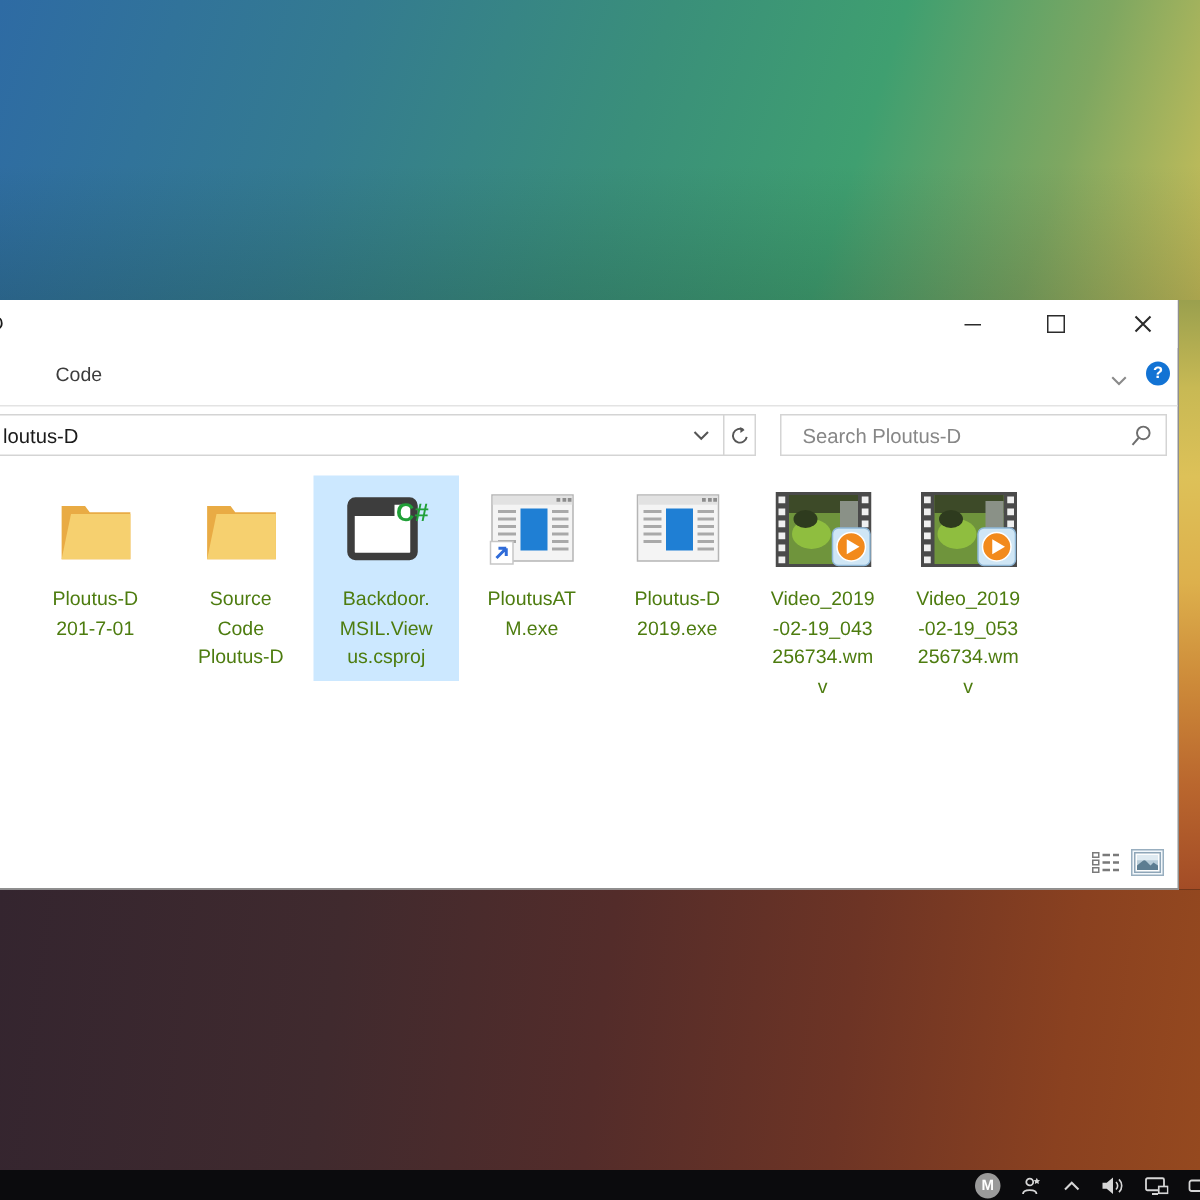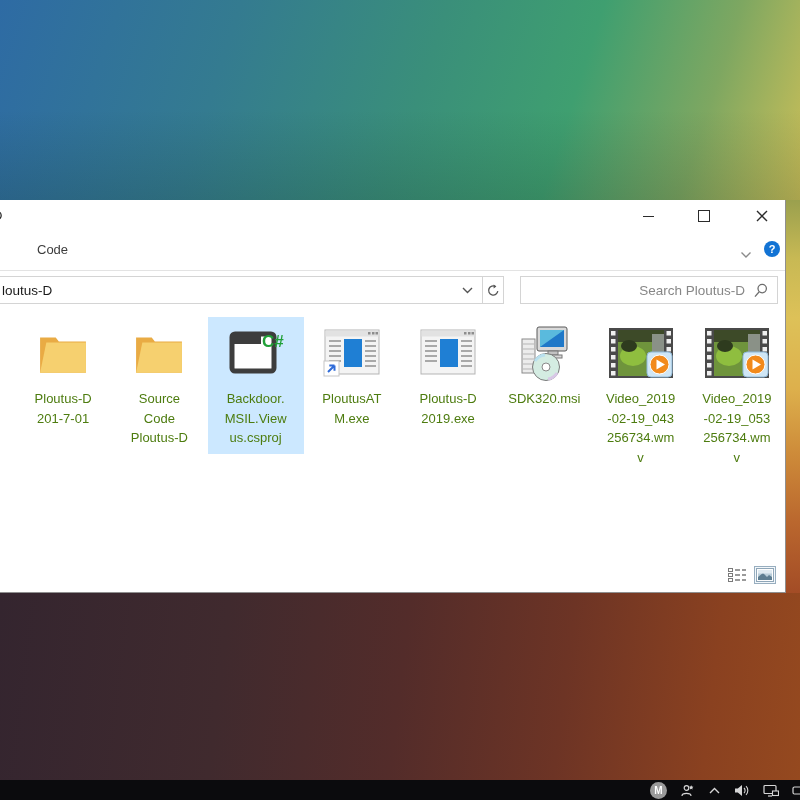--- a/index.html
+++ b/index.html
@@ -34,21 +34,21 @@
 
   .address-row{position:relative;height:38px;}
   .address-bar{position:absolute;left:-6px;top:5px;width:489px;height:28px;border:1px solid #d4d4d4;
     box-sizing:border-box;background:#fff;display:flex;align-items:center;}
   .address-text{padding-left:7px;font-size:13.5px;color:#1a1a1a;flex:1;white-space:nowrap;overflow:hidden;}
   .address-chevron{margin-right:9px;display:flex;align-items:center;}
   .refresh-btn{position:absolute;left:482px;top:5px;width:22px;height:28px;border:1px solid #d4d4d4;
     box-sizing:border-box;display:flex;align-items:center;justify-content:center;background:#fff;}
   .search-box{position:absolute;left:520px;top:5px;width:258px;height:28px;border:1px solid #d4d4d4;box-sizing:border-box;}
   .search-input{border:none;outline:none;width:100%;height:100%;box-sizing:border-box;
-    padding:0 32px 0 14px;font-size:13.5px;color:#1a1a1a;font-family:"Liberation Sans",sans-serif;background:transparent;text-align:right;}
+    padding:0 32px 0 14px;font-size:13.5px;color:#1a1a1a;font-family:"Liberation Sans",sans-serif;background:transparent;}
   .search-input::placeholder{color:#878787;opacity:1;}
   .search-glyph{position:absolute;right:9px;top:6px;}
 
   .content{position:relative;height:252px;display:flex;align-items:flex-start;padding:8px 0 0 15px;box-sizing:border-box;}
   .file-item{width:97px;display:flex;flex-direction:column;align-items:center;padding:3px 1px 6px;box-sizing:border-box;}
   .file-item.selected{background:#cce8ff;}
   .icon-box{height:66px;display:flex;align-items:center;justify-content:center;margin-bottom:3px;}
   .file-label{font-size:13px;line-height:19.5px;color:#4d7c0f;text-align:center;white-space:pre-line;word-break:break-word;}
 
   .statusbar{position:absolute;left:0;right:0;bottom:0;height:33px;}
@@ -218,40 +218,20 @@
               <rect x="42" y="32" width="11" height="2"></rect>
                 <rect x="42" y="37" width="11" height="2"></rect>
             </g>
             <rect x="21" y="11" width="18" height="28" fill="#1f7fd4"></rect>
           </svg>
         </div>
         <div class="file-label">Ploutus-D
 2019.exe</div>
       </div>
 
-      <div class="file-item">
-        <div class="icon-box">
-          <svg width="58" height="60" viewBox="0 0 58 60">
-            <rect x="7" y="16" width="13" height="34" fill="#ececec" stroke="#8a8a8a"></rect>
-            <g stroke="#b5b5b5">
-                <path d="M8 21h11M8 26h11M8 31h11M8 36h11M8 41h11M8 46h11"></path>
-              </g>
-            <rect x="22" y="4" width="30" height="24" rx="2" fill="#d9d9d9" stroke="#5a5a5a"></rect>
-            <rect x="25" y="7" width="24" height="17" fill="#1f78c8"></rect>
-            <path d="M25 7 L49 7 L25 24 Z" fill="#6fd0e4" opacity="0.75"></path>
-            <rect x="33" y="28" width="10" height="4" fill="#c2c2c2" stroke="#777"></rect>
-            <rect x="29" y="32" width="18" height="3" fill="#d9d9d9" stroke="#777"></rect>
-            <circle cx="31" cy="44" r="13.5" fill="#d4ece2" stroke="#7a7a7a"></circle>
-            <path d="M20 38 a13 13 0 0 1 10-6" stroke="#b9e0ee" stroke-width="3" fill="none"></path>
-            <path d="M42 50 a13 13 0 0 1 -9 6" stroke="#d8c8e6" stroke-width="3" fill="none"></path>
-            <circle cx="31" cy="44" r="4" fill="#fff" stroke="#8a8a8a"></circle>
-          </svg>
-        </div>
-        <div class="file-label">SDK320.msi</div>
-      </div>
 
       <div class="file-item">
         <div class="icon-box">
           <svg width="64" height="50" viewBox="0 0 64 50">
             <rect x="0" y="0" width="64" height="50" fill="#4a4a4a"></rect>
             <g fill="#f0f0f0">
               <rect x="2" y="3" width="4.5" height="4.5"></rect>
                 <rect x="2" y="11" width="4.5" height="4.5"></rect>
                 <rect x="2" y="19" width="4.5" height="4.5"></rect>
                 <rect x="2" y="27" width="4.5" height="4.5"></rect>

